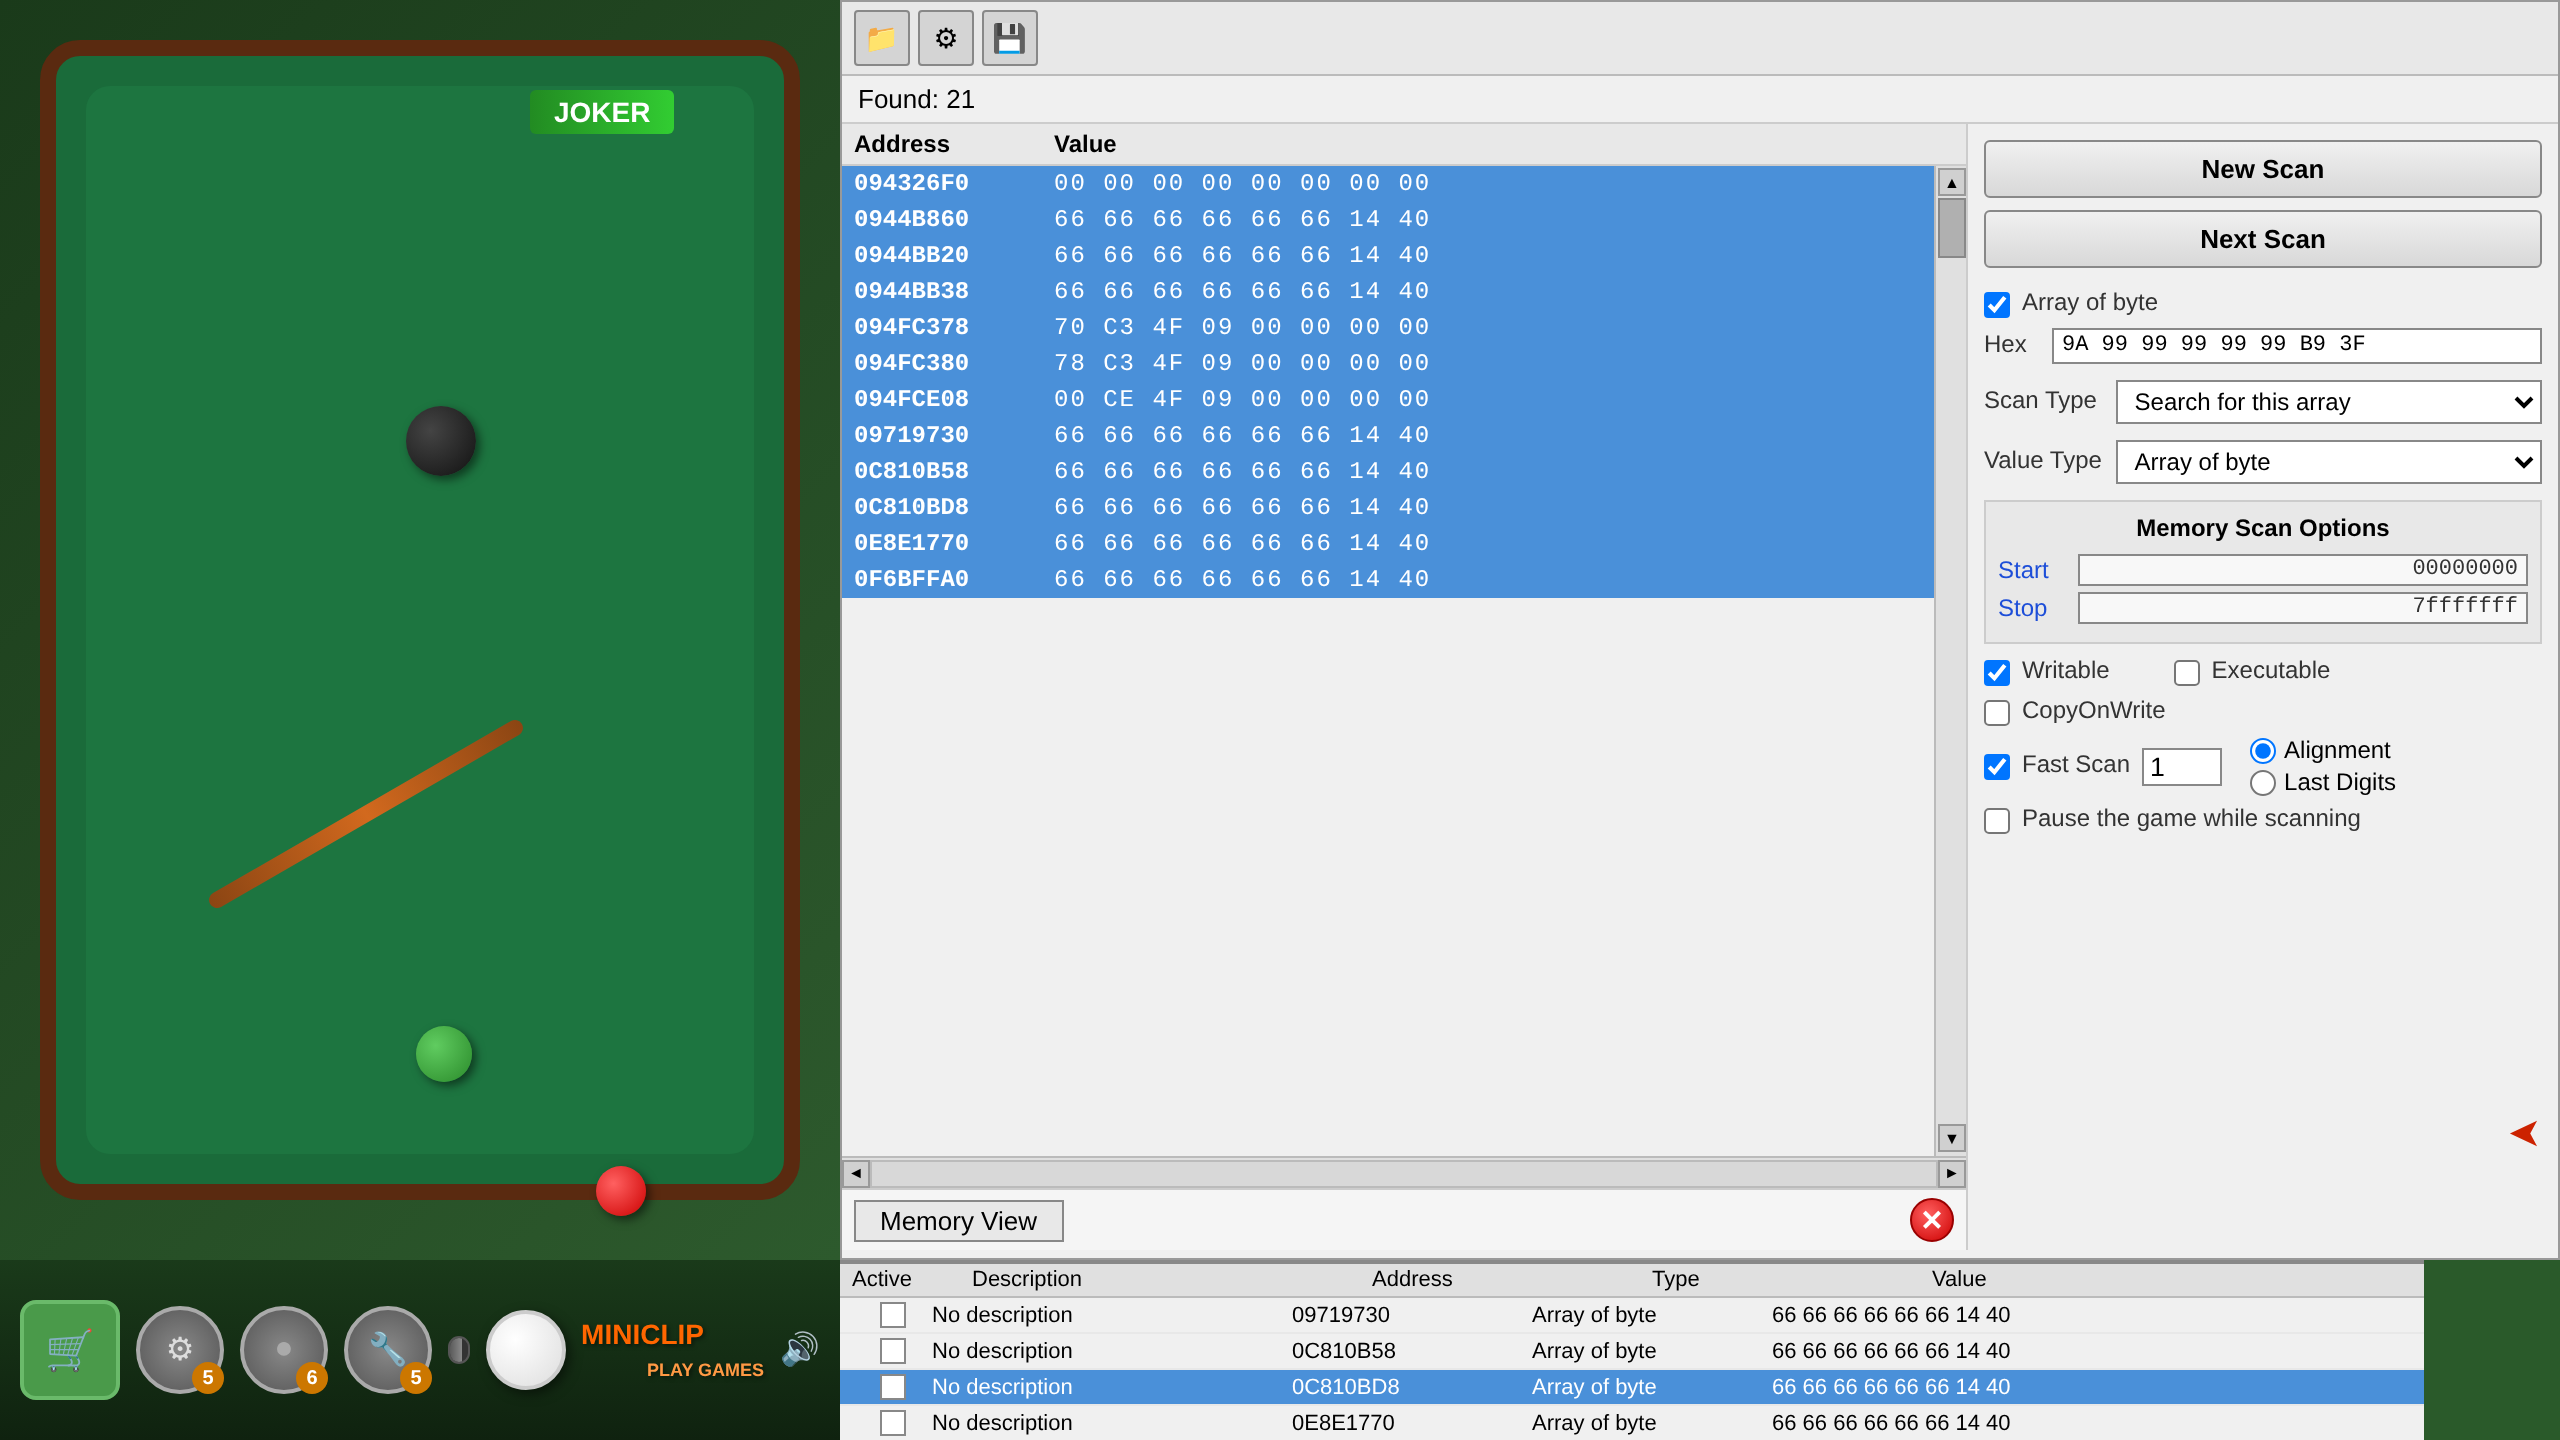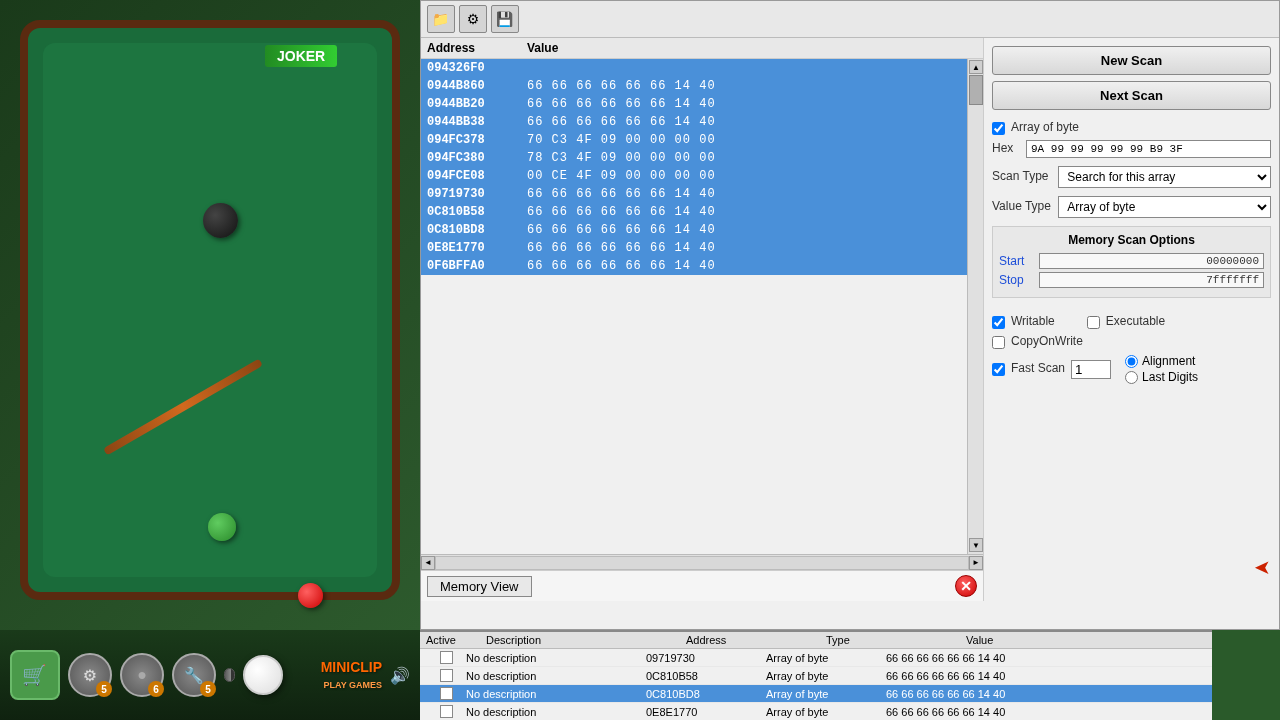--- a/index.html
+++ b/index.html
@@ -269,21 +269,21 @@
       border: 1px solid #888;
       background: white;
       font-size: 12px;
       cursor: pointer;
     }
 
     .memory-scan-section {
       background: #e8e8e8;
       border: 1px solid #ccc;
       padding: 6px;
-      margin-bottom: 16px;
+      margin-bottom: 6px;
     }
 
     .memory-scan-title {
       font-size: 12px;
       font-weight: bold;
       margin-bottom: 6px;
       text-align: center;
     }
 
     .mem-row {
@@ -450,21 +450,20 @@
       border-radius: 50%;
       border: 2px solid #ccc;
       box-shadow: 2px 2px 6px rgba(0,0,0,0.5);
     }
 
     .miniclip-logo {
       color: #ff6600;
       font-size: 14px;
       font-weight: bold;
       text-shadow: 1px 1px 2px rgba(0,0,0,0.5);
-      text-align: right;
     }
 
     .volume-icon {
       color: #aaa;
       font-size: 16px;
       cursor: pointer;
     }
 
     
     .ball {
@@ -551,33 +550,38 @@
 </div>
 
 <div class="ce-window">
 
   <div class="ce-toolbar">
     <div class="ce-toolbar-btn">📁</div>
     <div class="ce-toolbar-btn">⚙</div>
     <div class="ce-toolbar-btn">💾</div>
   </div>
 
+  <div class="found-bar">
+    <span>Found:</span>
+    <span>21</span>
+  </div>
 
   <div class="main-content">
 
     <div class="address-list-panel">
       <div class="list-header">
         <span class="list-header-addr">Address</span>
         <span class="list-header-val">Value</span>
       </div>
       <div class="address-table">
 
         <div id="address-rows">
             <div class="address-row">
               <span class="addr-col">094326F0</span>
+              <span class="val-col">00 00 00 00 00 00 00 00</span>
             </div>
             <div class="address-row">
               <span class="addr-col">0944B860</span>
               <span class="val-col">66 66 66 66 66 66 14 40</span>
             </div>
             <div class="address-row">
               <span class="addr-col">0944BB20</span>
               <span class="val-col">66 66 66 66 66 66 14 40</span>
             </div>
             <div class="address-row">
@@ -711,20 +715,24 @@
             <input type="radio" name="scanopt" checked="" style="">
             <span>Alignment</span>
           </label>
           <label class="radio-label">
             <input type="radio" name="scanopt" style="">
             <span>Last Digits</span>
           </label>
         </div>
       </div>
 
+      <div class="option-row">
+        <input type="checkbox" style="">
+        <label class="option-label">Pause the game while scanning</label>
+      </div>
     </div>
   </div>
 </div>
 
 <div class="bottom-panel">
   <div class="bottom-header">
     <span class="col-active">Active</span>
     <span class="col-desc">Description</span>
     <span class="col-addr">Address</span>
     <span class="col-type">Type</span>

